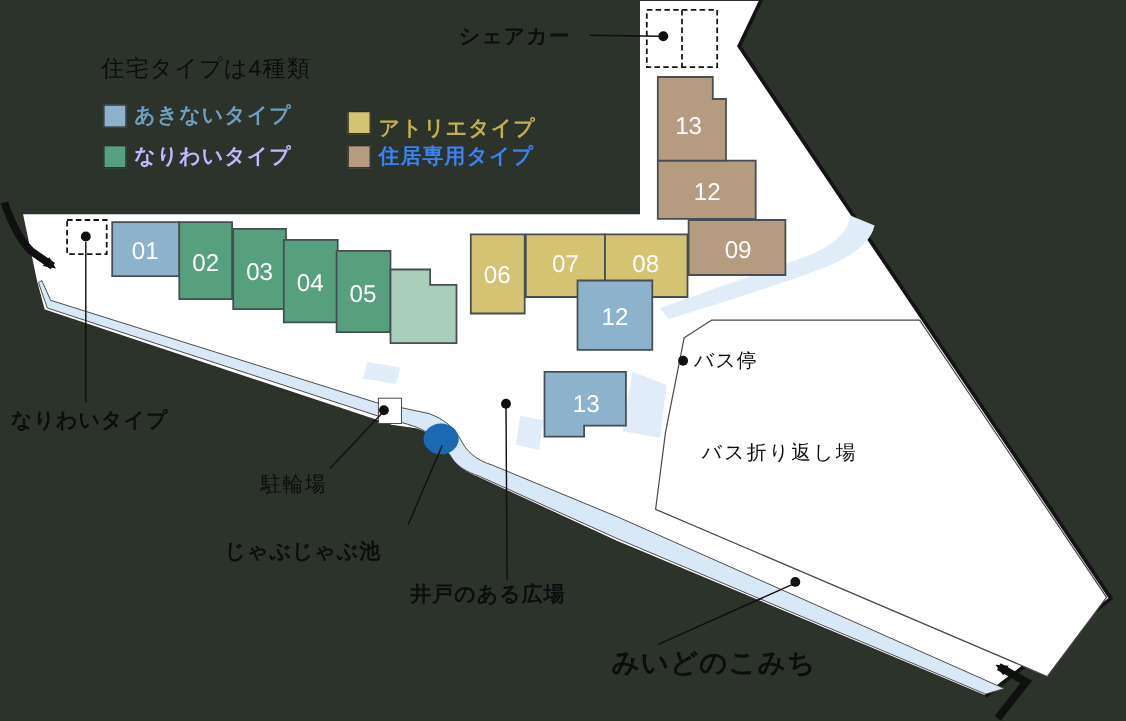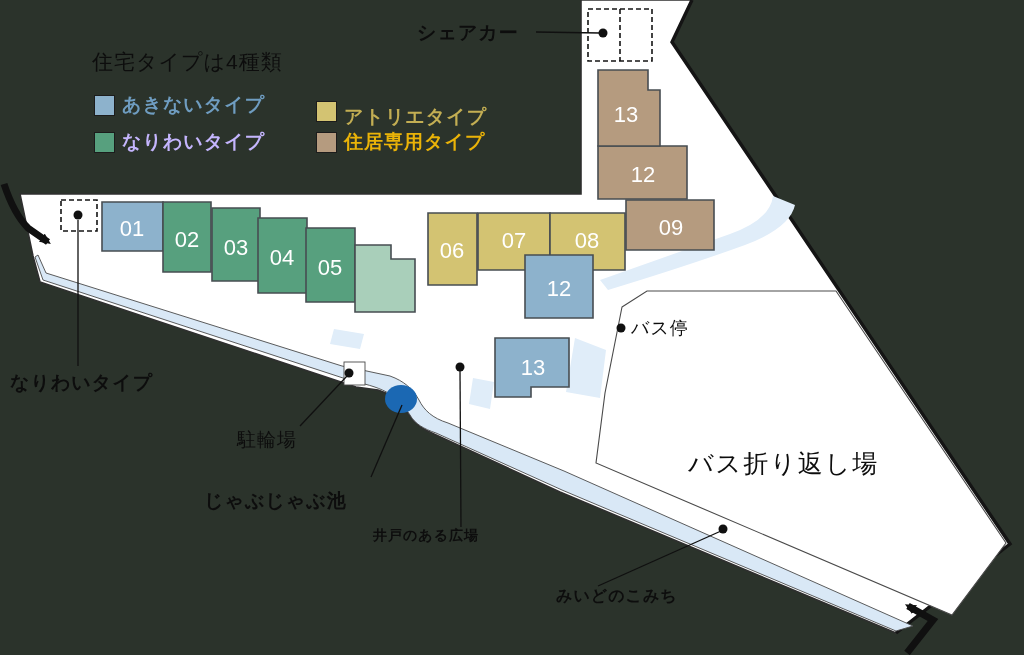--- a/index.html
+++ b/index.html
@@ -9,24 +9,24 @@
     font-family:"Liberation Sans","DejaVu Sans",sans-serif;
   }
   #stage{position:absolute;left:0;top:0;width:1024px;height:655px;}
   svg{position:absolute;left:0;top:0;}
   .lbl{position:absolute;color:#0d0d0d;white-space:nowrap;}
   .t-title{left:92px;top:48px;font-size:21px;font-weight:normal;letter-spacing:1px;}
   .t-sharecar{left:417px;top:20px;font-size:19px;font-weight:bold;letter-spacing:1px;}
   .t-kick{left:10px;top:366px;font-size:19px;font-weight:bold;line-height:34px;letter-spacing:1px;}
   .t-parking{left:237px;top:427px;font-size:19px;font-weight:normal;letter-spacing:1px;}
   .t-pond{left:204px;top:488px;font-size:19px;font-weight:bold;letter-spacing:1px;}
-  .t-well{left:373px;top:527px;font-size:14px;font-weight:bold;letter-spacing:1px;}
+  .t-well{left:373px;top:527px;font-size:19px;font-weight:bold;letter-spacing:1px;}
   .t-busstop{left:631px;top:316px;font-size:18px;letter-spacing:1px;}
-  .t-turnaround{left:688px;top:399px;font-size:25px;letter-spacing:2px;margin-top:48px;}
-  .t-komichi{left:556px;top:586px;font-size:16px;font-weight:bold;letter-spacing:1px;}
+  .t-turnaround{left:638px;top:399px;font-size:18px;letter-spacing:2px;}
+  .t-komichi{left:556px;top:586px;font-size:25px;font-weight:bold;letter-spacing:1px;}
   .legend-row{position:absolute;display:flex;align-items:center;gap:7px;font-size:19px;font-weight:bold;letter-spacing:1px;}
   .swatch{width:21px;height:21px;border:1.5px solid #1c1c1c;box-sizing:border-box;flex:0 0 auto;}
   .lr1a{left:94px;top:92px;} .lr1b{left:316px;top:92px;}
   .lr2a{left:94px;top:129px;} .lr2b{left:316px;top:129px;}
 </style>
 </head>
 <body>
 
 <div id="stage">
 
@@ -128,21 +128,21 @@
   <div class="legend-row lr1b">
     <span class="swatch" style="background: rgb(211, 195, 114);"></span>
     <span style="color: rgb(195, 174, 83); margin-top: 12px;">アトリエタイプ</span>
   </div>
   <div class="legend-row lr2a">
     <span class="swatch" style="background: rgb(87, 160, 126);"></span>
     <span style="color: #c4b5fd;">なりわいタイプ</span>
   </div>
   <div class="legend-row lr2b">
     <span class="swatch" style="background: rgb(181, 155, 127);"></span>
-    <span style="color: #eab308; font-family: Liberation Serif, serif;">住居専用タイプ</span>
+    <span style="color: #3b82f6; font-family: Liberation Serif, serif;">住居専用タイプ</span>
   </div>
 
   <div class="lbl t-sharecar">シェアカー</div>
   <div class="lbl t-kick">
     <div>なりわいタイプ</div>
   </div>
   <div class="lbl t-parking">駐輪場</div>
   <div class="lbl t-pond">じゃぶじゃぶ池</div>
   <div class="lbl t-well">井戸のある広場</div>
   <div class="lbl t-busstop">バス停</div>

